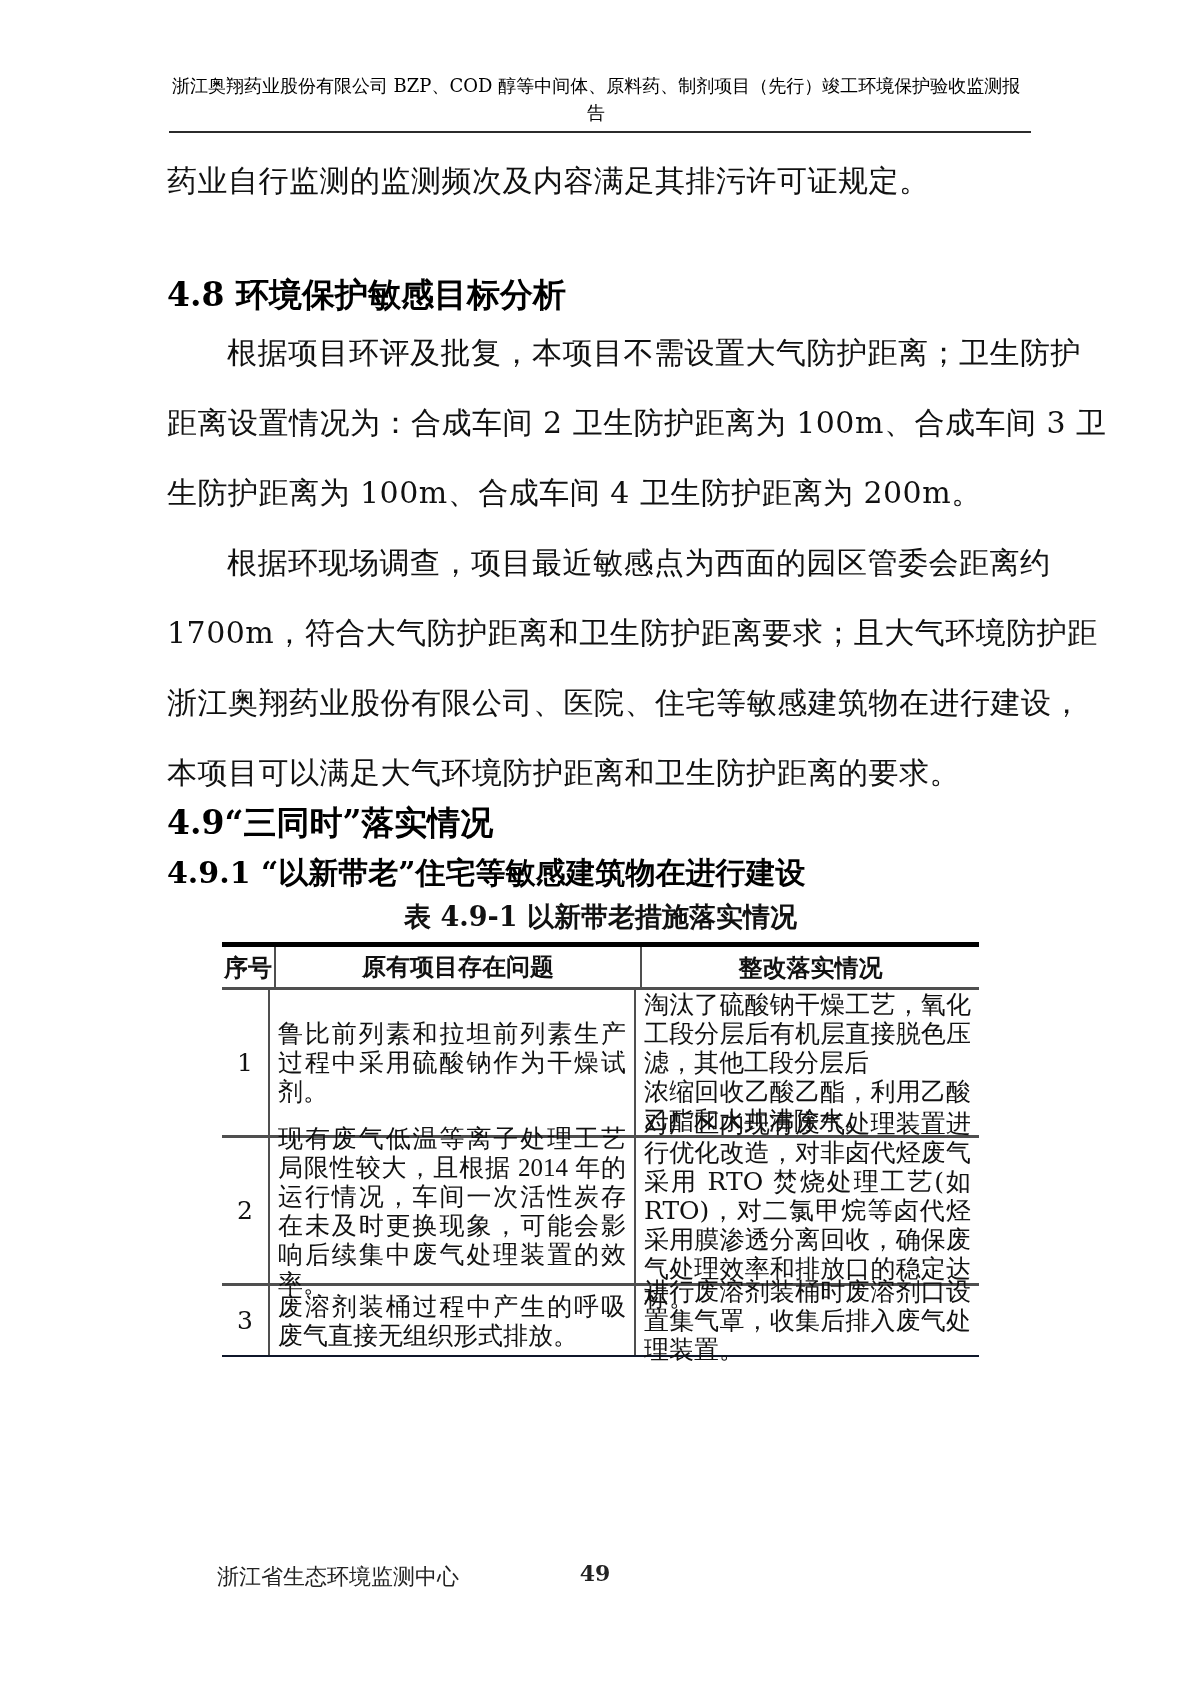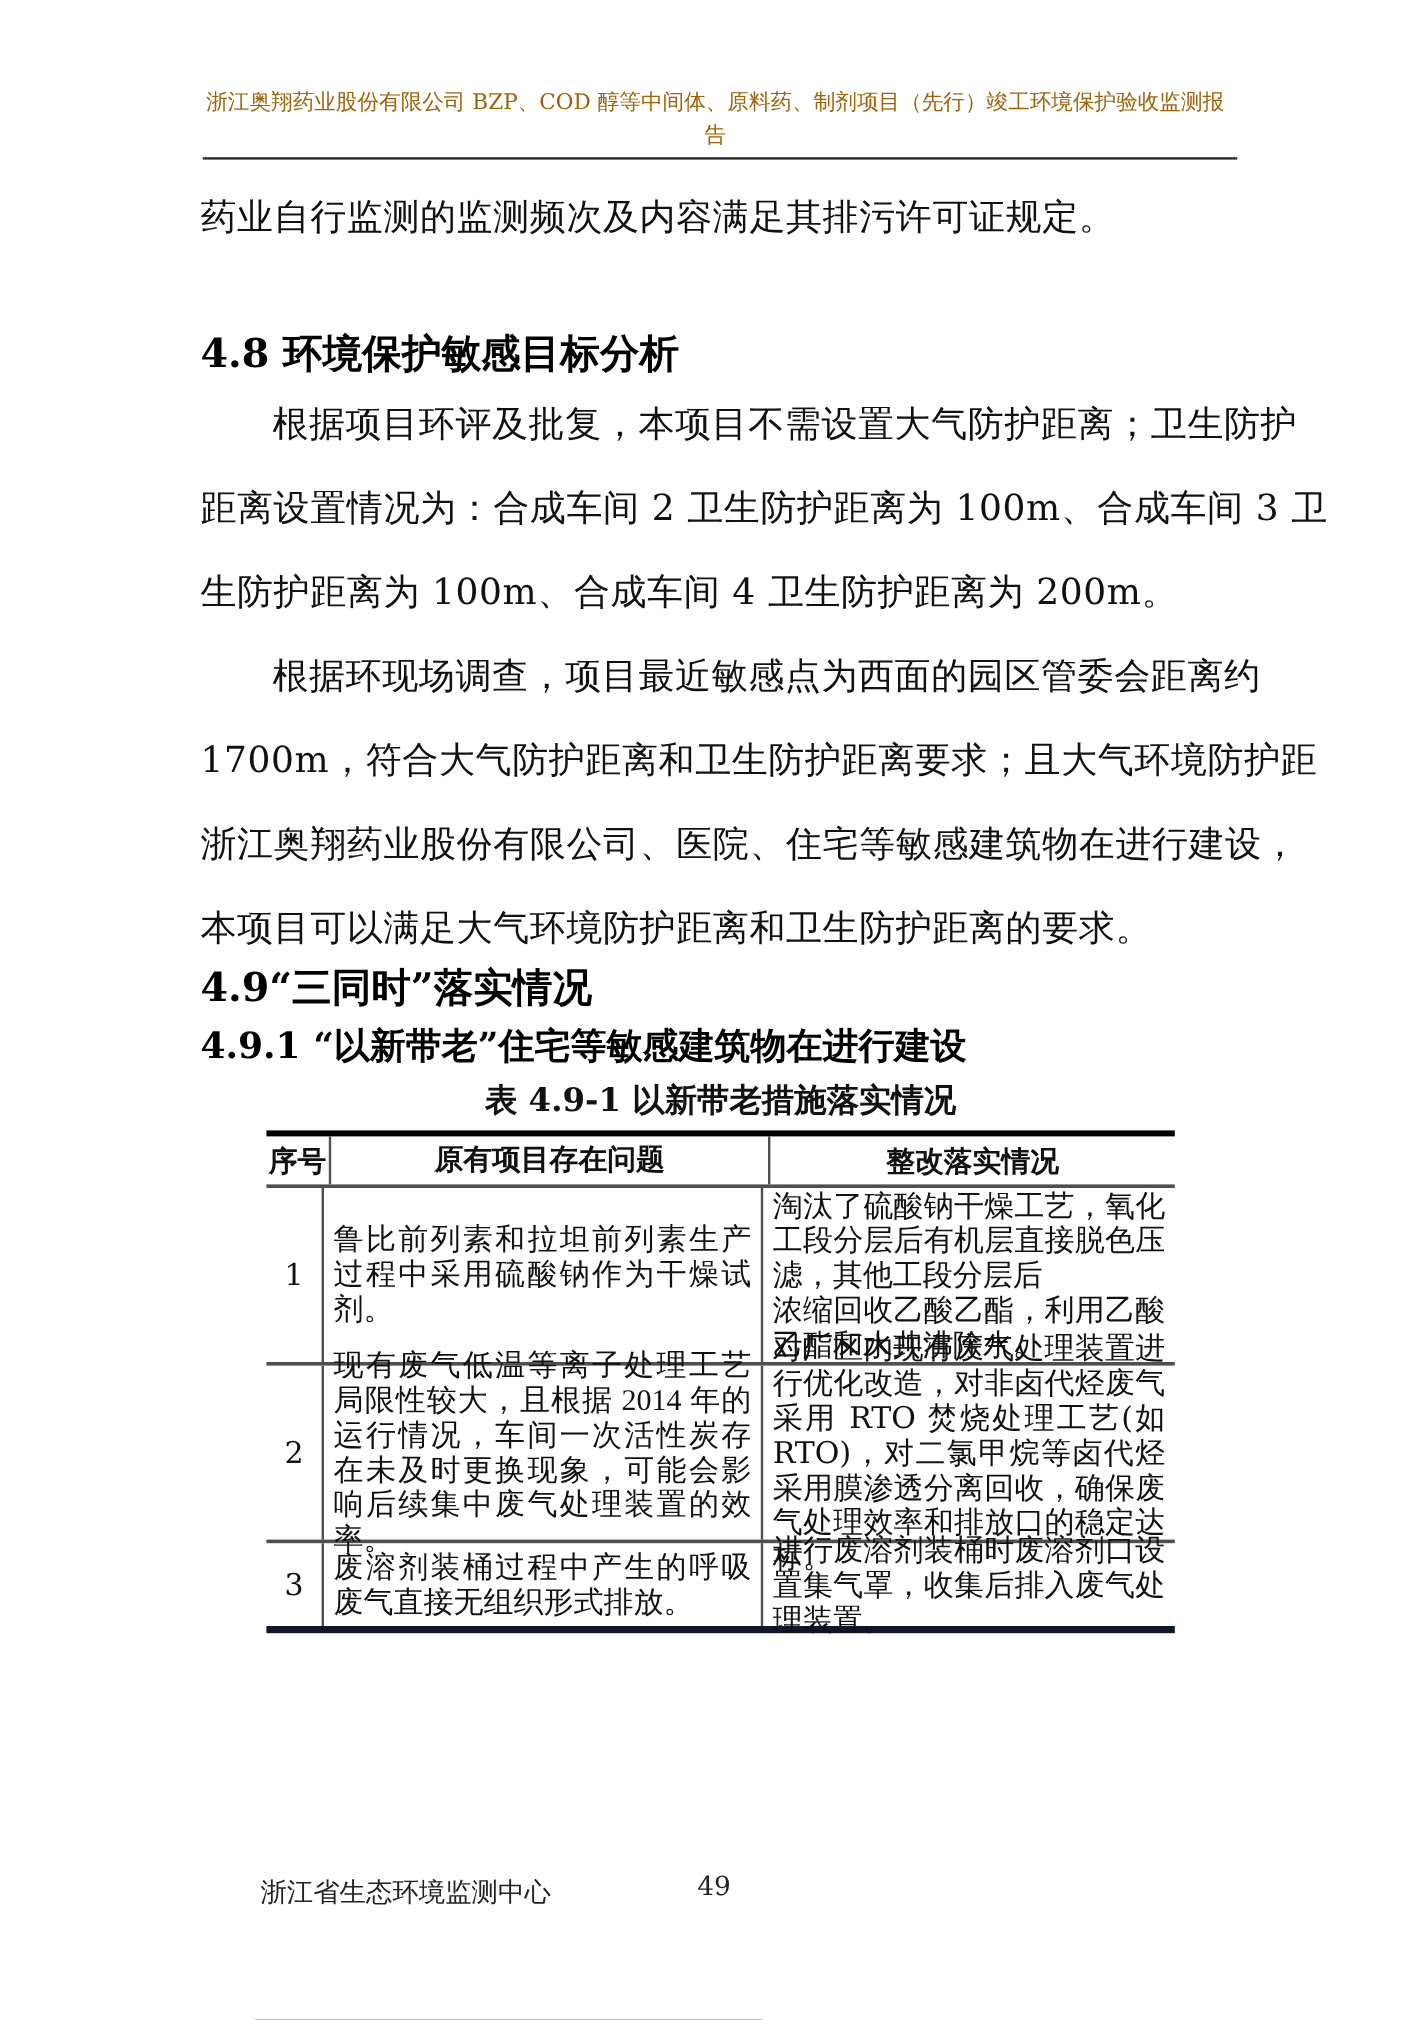--- a/index.html
+++ b/index.html
@@ -6,21 +6,21 @@
   .page{
     position:relative;width:1190px;height:1683px;background:#ffffff;
     margin:0 auto;overflow:hidden;color:#111;
     font-family:"DejaVu Serif","Liberation Serif",serif;
   }
   *{box-sizing:border-box;}
 
   
   #header-title{
     position:absolute;top:72px;left:169px;width:854px;
-    font-size:18px;line-height:27px;text-align:center;color:#a16207;
+    font-size:18px;line-height:27px;text-align:center;color:#000000;
   }
   #header-title .line{white-space:nowrap;}
   #header-rule{
     position:absolute;top:131px;left:169px;width:862px;height:2px;background:#2b2b2b;
   }
 
   
   .para{position:absolute;left:167px;width:856px;}
   .para .line{
     height:70px;display:flex;align-items:center;
@@ -40,21 +40,21 @@
   #h49{top:800px;font-size:33px;height:46px;line-height:46px;}
   #h491{top:852px;font-size:30px;height:42px;line-height:42px;}
 
   
   #table-title{
     position:absolute;top:899px;left:222px;width:757px;
     font-size:27px;font-weight:bold;text-align:center;white-space:nowrap;
   }
   #t491{
     position:absolute;top:942px;left:222px;width:757px;
-    border-top:5px solid #000;border-bottom:6px solid #0f172a;
+    border-top:5px solid #000;border-bottom:2px solid #0f172a;
     font-size:25px;
   }
   .trow{display:flex;width:100%;}
   .trow + .trow{border-top:3px solid #4f4f4f;}
   .tcell{display:flex;align-items:center;padding:2px 8px;line-height:29px;}
   .tcell + .tcell{border-left:2px solid #4f4f4f;}
   .cell-no{flex:0 0 46px;justify-content:center;padding:2px 1px;text-align:center;}
   .cell-problem{flex:0 0 366px;font-family:Liberation Serif, serif;}
   .cell-action{flex:1 1 auto;}
   .thead{height:40px;font-weight:bold;}
@@ -62,21 +62,21 @@
   .data-row .tcell{white-space:pre-line;text-align:justify;}
   #t491 .trow:nth-child(2){height:148px;}
   #t491 .trow:nth-child(3){height:148px;}
   #t491 .trow:nth-child(4){height:72px;}
 
   
   #footer-left{
     position:absolute;top:1562px;left:217px;font-size:22px;white-space:nowrap;color:#222;
   }
   #footer-page{
-    position:absolute;top:1560px;left:0;right:0;text-align:center;font-size:22px;color:#222;
+    position:absolute;top:1560px;left:0;right:0;text-align:center;font-size:22px;color:#222;font-weight:bold;
   }
 </style>
 </head>
 <body>
 
 <div class="page">
 
   <div id="header-title">
       <div class="line">浙江奥翔药业股份有限公司 BZP、COD 醇等中间体、原料药、制剂项目（先行）竣工环境保护验收监测报</div>
       <div class="line">告</div>

